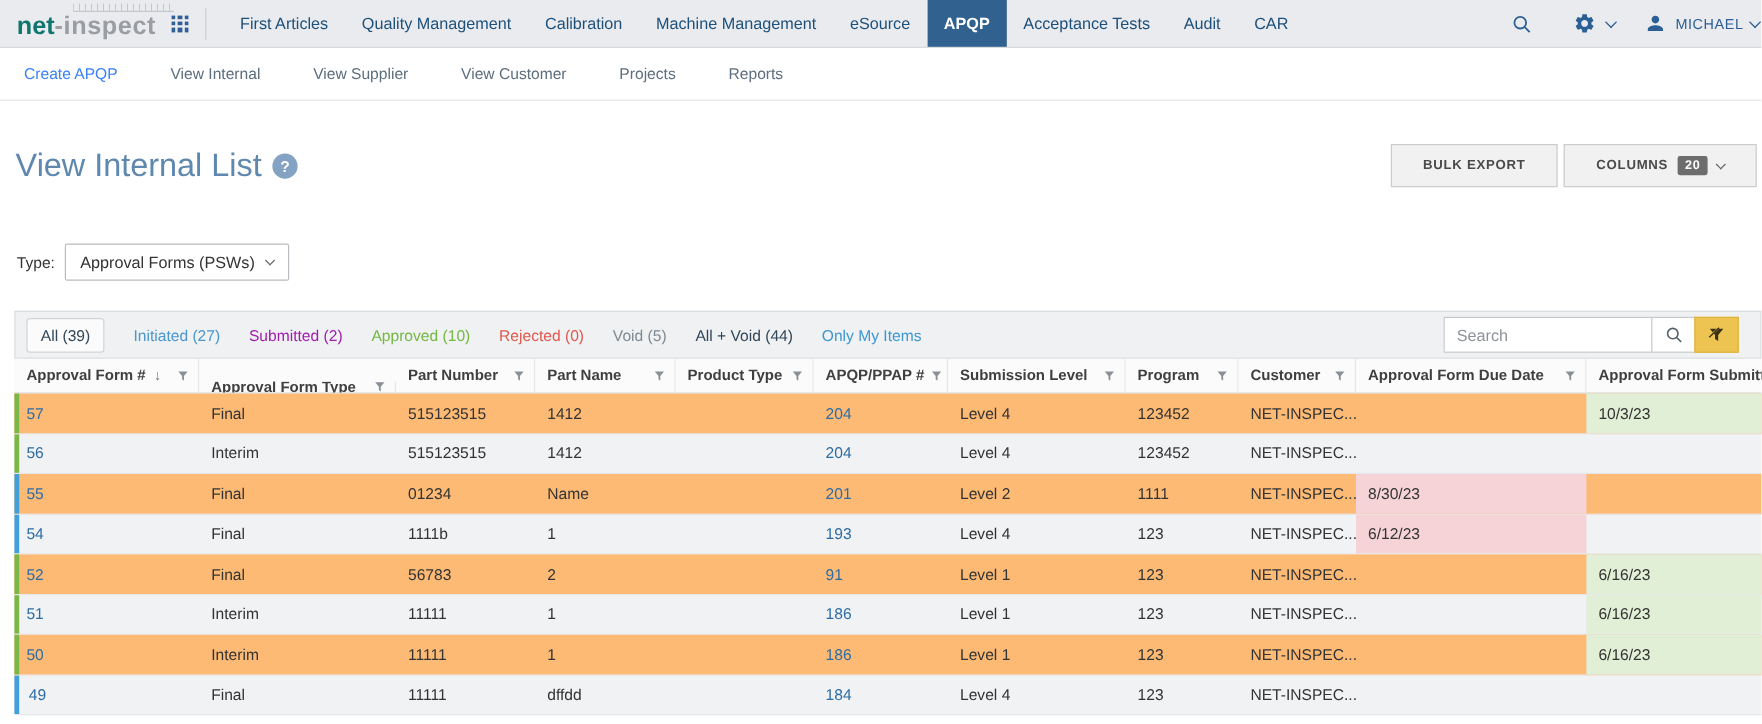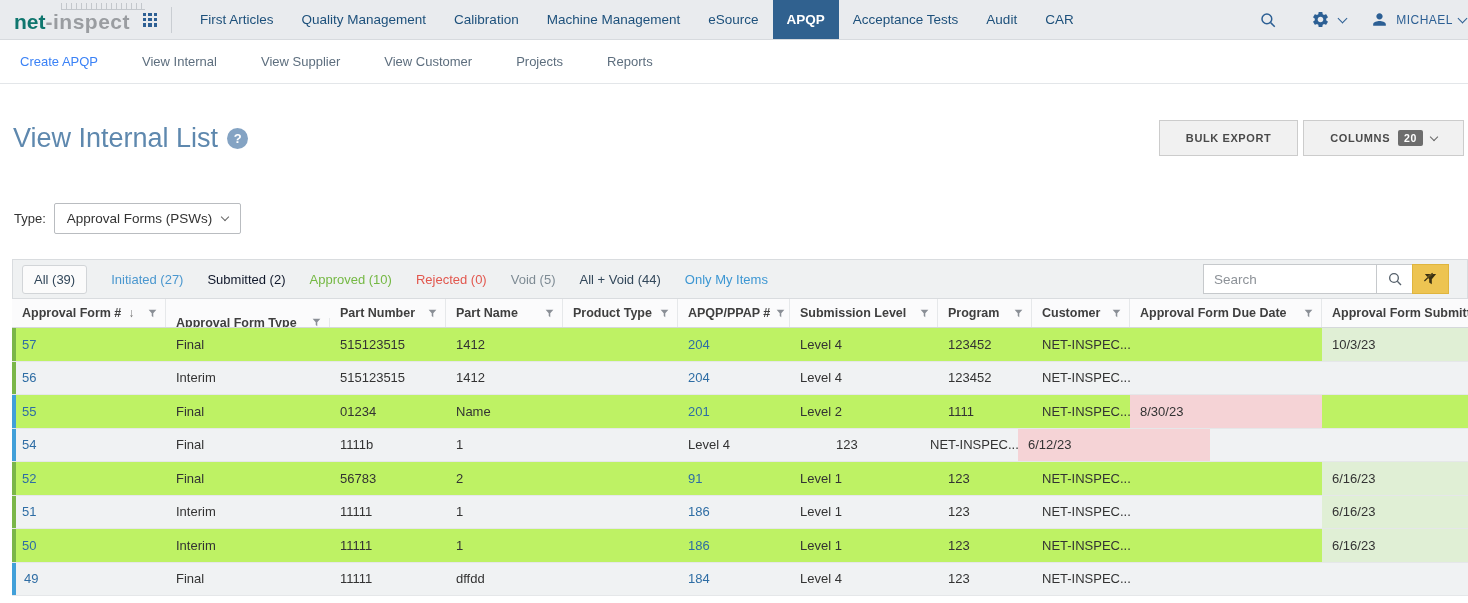--- a/index.html
+++ b/index.html
@@ -75,21 +75,21 @@
                 display:flex; align-items:center; justify-content:center; cursor:pointer; }
 
   
   .thead { display:flex; height:29px; background:#fbfbfc; border-bottom:1px solid #d5d8db; }
   .th { flex:0 0 auto; display:flex; align-items:center; padding:0 8px 0 10px;
         font-size:12.5px; font-weight:bold; color:#3f3f3f; border-right:1px solid #e6e8ea;
         white-space:nowrap; overflow:hidden; cursor:pointer; }
   .th .sort-arrow { color:#777; font-weight:normal; font-size:12px; margin-left:7px; }
   .th .funnel { margin-left:auto; display:flex; padding-left:6px; }
 
-  .tr { display:flex; height:33.5px; border-bottom:1px solid #e5e7e9; position:relative; background:#bef264; cursor:pointer; }
+  .tr { display:flex; height:33.5px; border-bottom:1px solid #e5e7e9; position:relative; background:#fdba74; cursor:pointer; }
   .tr:nth-child(even) { background:#f0f2f3; }
   .strip { position:absolute; left:0; top:0; bottom:0; width:4px; }
   .td { flex:0 0 auto; display:flex; align-items:center; padding:0 8px 0 10px;
         font-size:13px; color:#333; white-space:nowrap; overflow:hidden; }
   .td:first-child { padding-left:13px; }
   .td.link { color:#2e6da4; }
   .td.due-overdue { background:#f5d3d6; }
   .td.sub-ok { background:#e0efd5; }
 </style>
 </head>
@@ -177,21 +177,21 @@
     <span>Approval Forms (PSWs)</span>
     <span class="chev-dark"></span>
   </div>
 </div>
 
 <div class="table-wrap">
   <div class="filterbar">
     <div id="status-tabs" style="display:flex;align-items:center;">
         <span class="status-tab pill" style="color: rgb(50, 71, 90);">All (39)</span>
         <span class="status-tab" style="color: rgb(74, 151, 207);">Initiated (27)</span>
-        <span class="status-tab" style="color: #0f172a;">Submitted (2)</span>
+        <span class="status-tab" style="color: #a21caf;">Submitted (2)</span>
         <span class="status-tab" style="color: rgb(116, 184, 67);">Approved (10)</span>
         <span class="status-tab" style="color: rgb(226, 87, 78);">Rejected (0)</span>
         <span class="status-tab" style="color: rgb(126, 139, 148);">Void (5)</span>
         <span class="status-tab" style="color: rgb(50, 71, 90);">All + Void (44)</span>
         <span class="status-tab" style="color: rgb(61, 151, 211);">Only My Items</span>
       </div>
     <div class="searchbox">
       <input class="search-input" type="text" placeholder="Search" style="">
       <button class="search-btn">
         <svg width="16" height="16" viewBox="0 0 24 24" fill="none" stroke="#55606b" stroke-width="2">
@@ -337,20 +337,21 @@
         <div class="td due-overdue" style="width: 192px;">8/30/23</div>
         <div class="td" style="width: 190px;"></div>
       </div>
       <div class="tr">
         <span class="strip" style="background: rgb(65, 160, 217);"></span>
         <div class="td link" style="width: 154px;">54</div>
         <div class="td" style="width: 164px;">Final</div>
         <div class="td" style="width: 116px;">1111b</div>
         <div class="td" style="width: 117px;">1</div>
         <div class="td" style="width: 115px;"></div>
+        <div class="td link" style="width: 112px;">193</div>
         <div class="td" style="width: 148px;">Level 4</div>
         <div class="td" style="width: 94px;">123</div>
         <div class="td" style="width: 98px;">NET-INSPEC...</div>
         <div class="td due-overdue" style="width: 192px;">6/12/23</div>
         <div class="td" style="width: 190px;"></div>
       </div>
       <div class="tr">
         <span class="strip" style="background: rgb(122, 182, 72);"></span>
         <div class="td link" style="width: 154px;">52</div>
         <div class="td" style="width: 164px;">Final</div>

